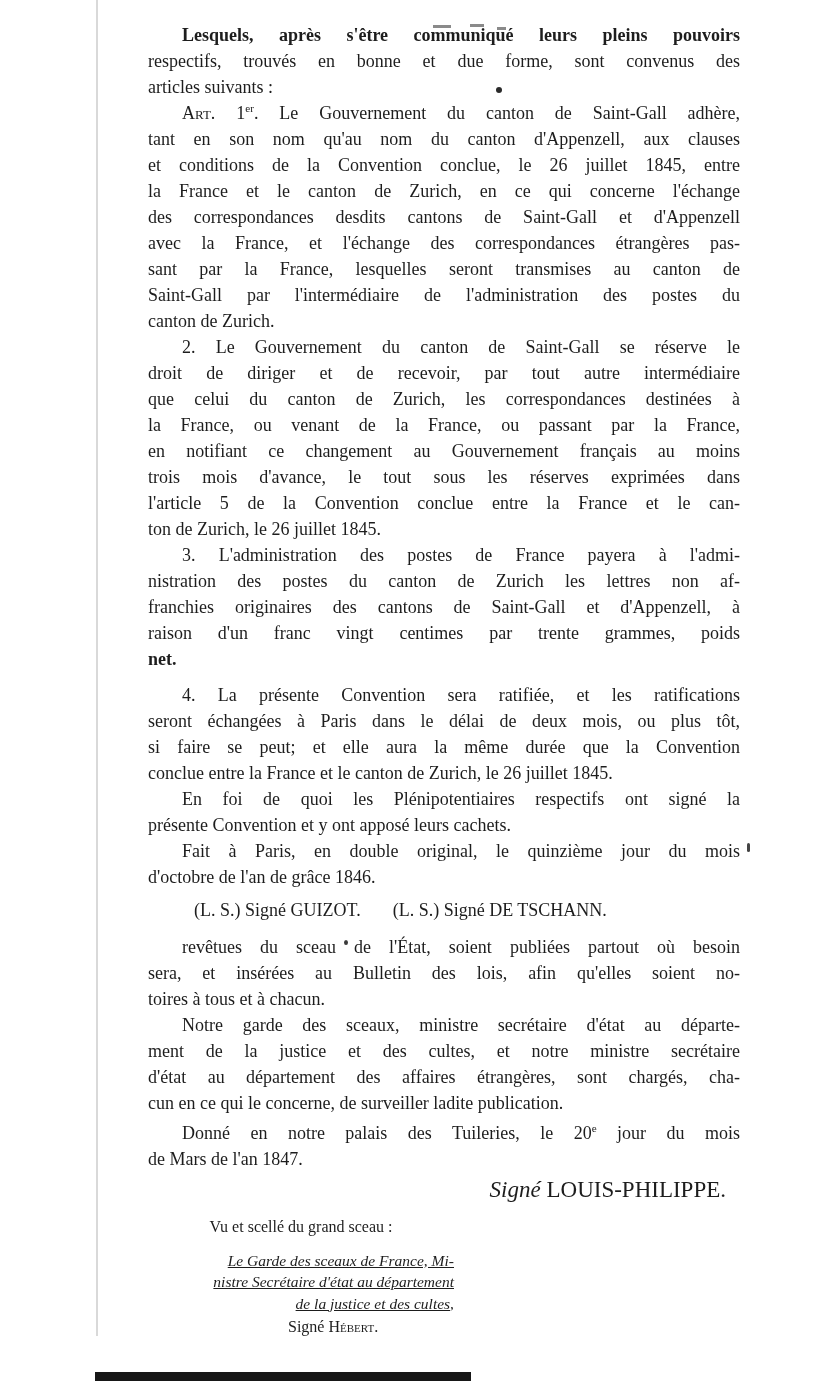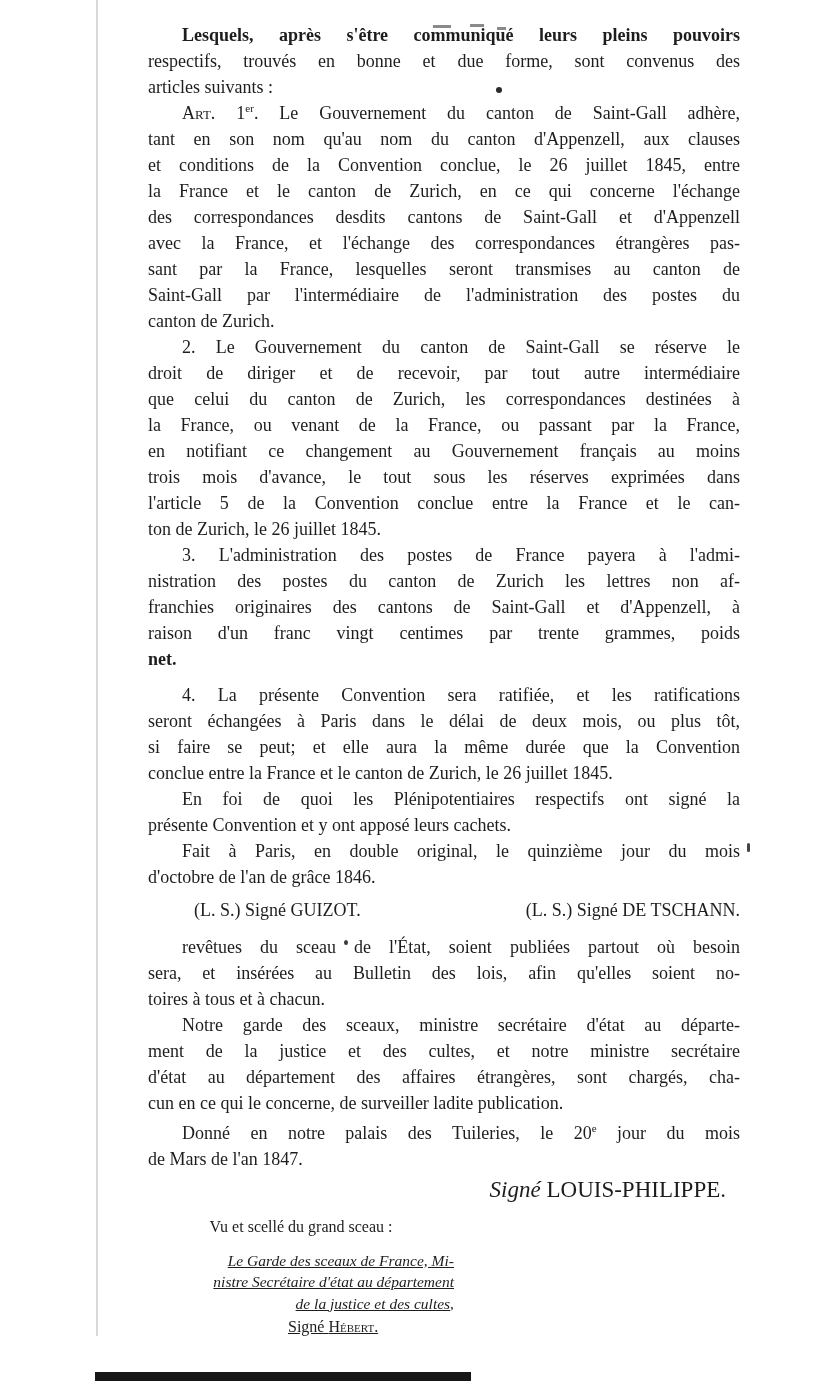--- a/index.html
+++ b/index.html
@@ -39,42 +39,43 @@
   .para .ln:first-child { text-indent: 34px; }
   .gap-top-sm { margin-top: 10px; }
   .gap-top-md { margin-top: 4px; }
 
   .sc { font-variant: small-caps; }
   sup { font-size: 0.62em; vertical-align: super; line-height: 0; }
   strong { font-weight: bold; }
   em { font-style: italic; }
 
   .sig-row {
-    display: flex; justify-content: space-between;
+    display: flex; justify-content: flex-start;
     padding-left: 46px; margin: 7px 0 11px 0;
     font-size: 18px;
+    gap: 32px;
   }
   .royal-sig {
     text-align: right; padding-right: 14px; margin-top: 5px;
     font-size: 23px;
   }
 
   .bottom-cols {
     display: flex; margin-top: 13px;
     font-size: 15.5px; line-height: 21.5px;
   }
   .bottom-cols .ln { display: block; text-align: right; text-align-last: auto; text-indent: 0; text-decoration: underline; }
   .seal-col { width: 306px; }
   .king-col { flex: 1; padding-left: 30px; }
   .col-title { text-align: center; font-size: 16px; margin-bottom: 12px; }
   .col-body { font-style: italic; }
   .seal-col .col-body .ln:nth-child(2) { padding-left: 16px; }
   .king-col .col-body .ln:nth-child(2) { padding-left: 34px; }
   .col-sig { margin-top: 2px; font-size: 16px; }
-  .seal-col .col-sig { padding-left: 140px; text-decoration: underline; }
+  .seal-col .col-sig { padding-left: 140px; }
   .king-col .col-sig { padding-left: 140px; }
 </style>
 </head>
 <body>
 
 <div class="scan-vline"></div>
 <div class="artifact a-dash1"></div>
 <div class="artifact a-dash2"></div>
 <div class="artifact a-dash3"></div>
 <div class="artifact a-dot1"></div>

